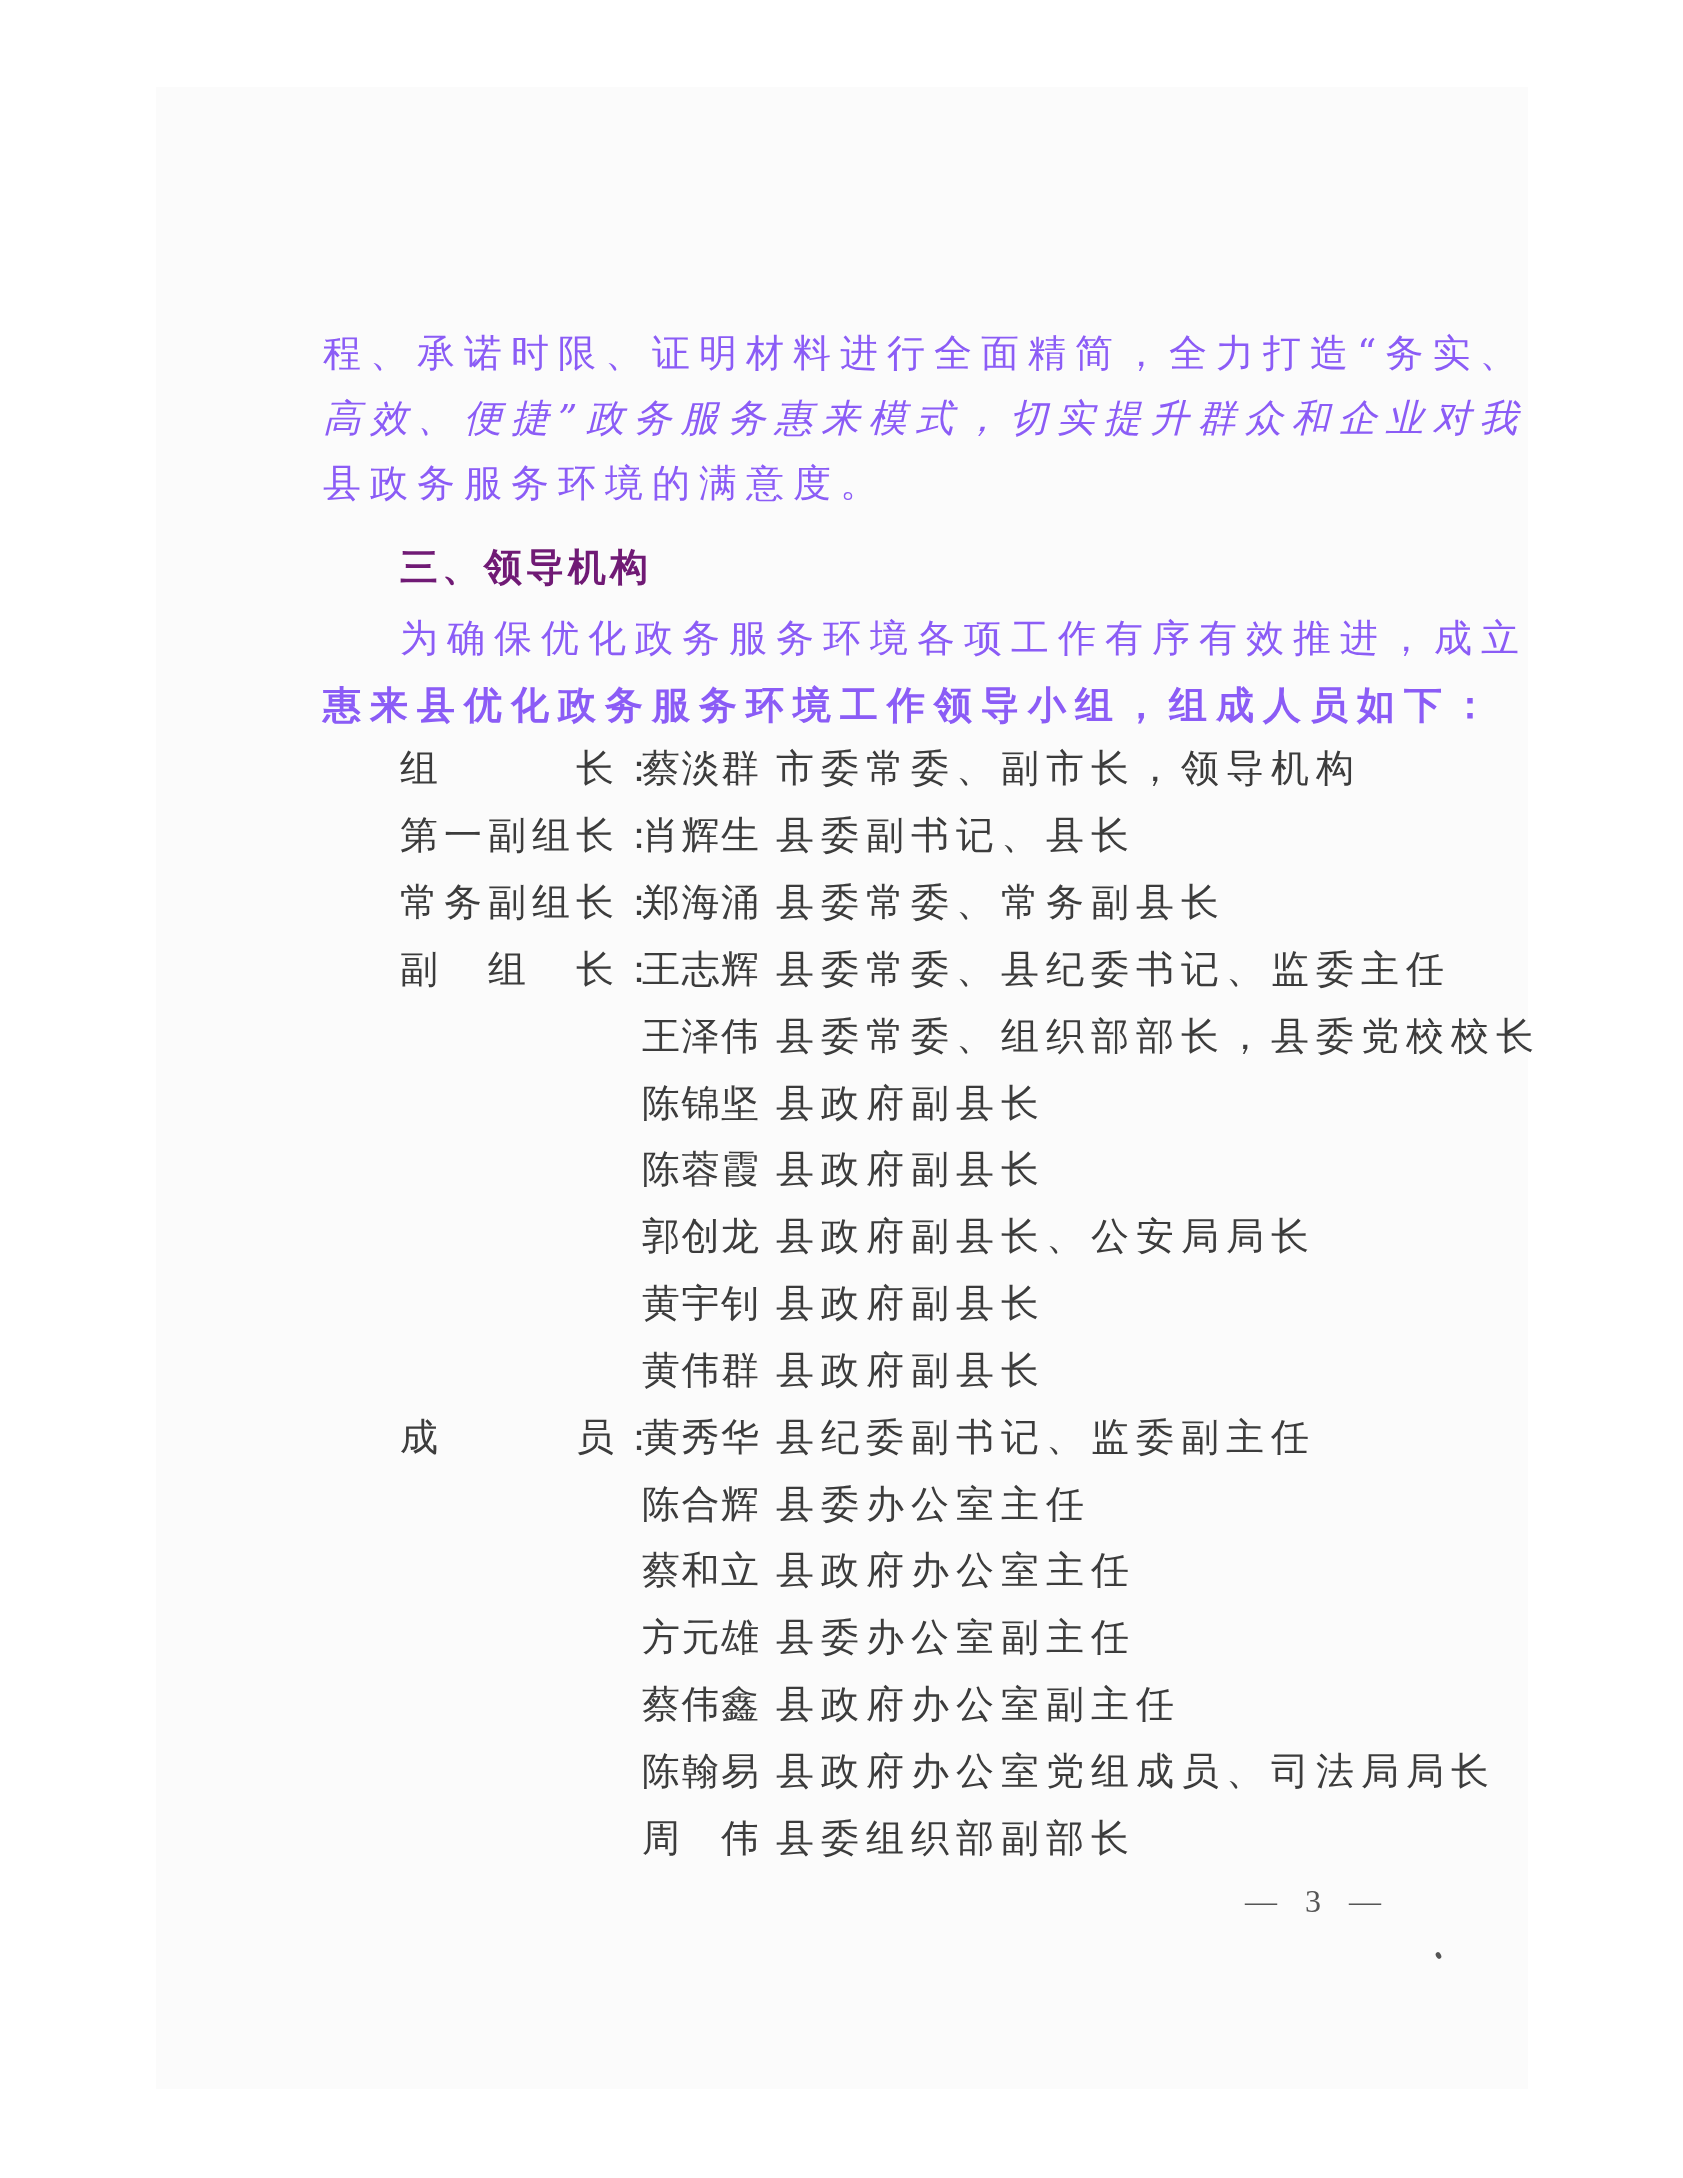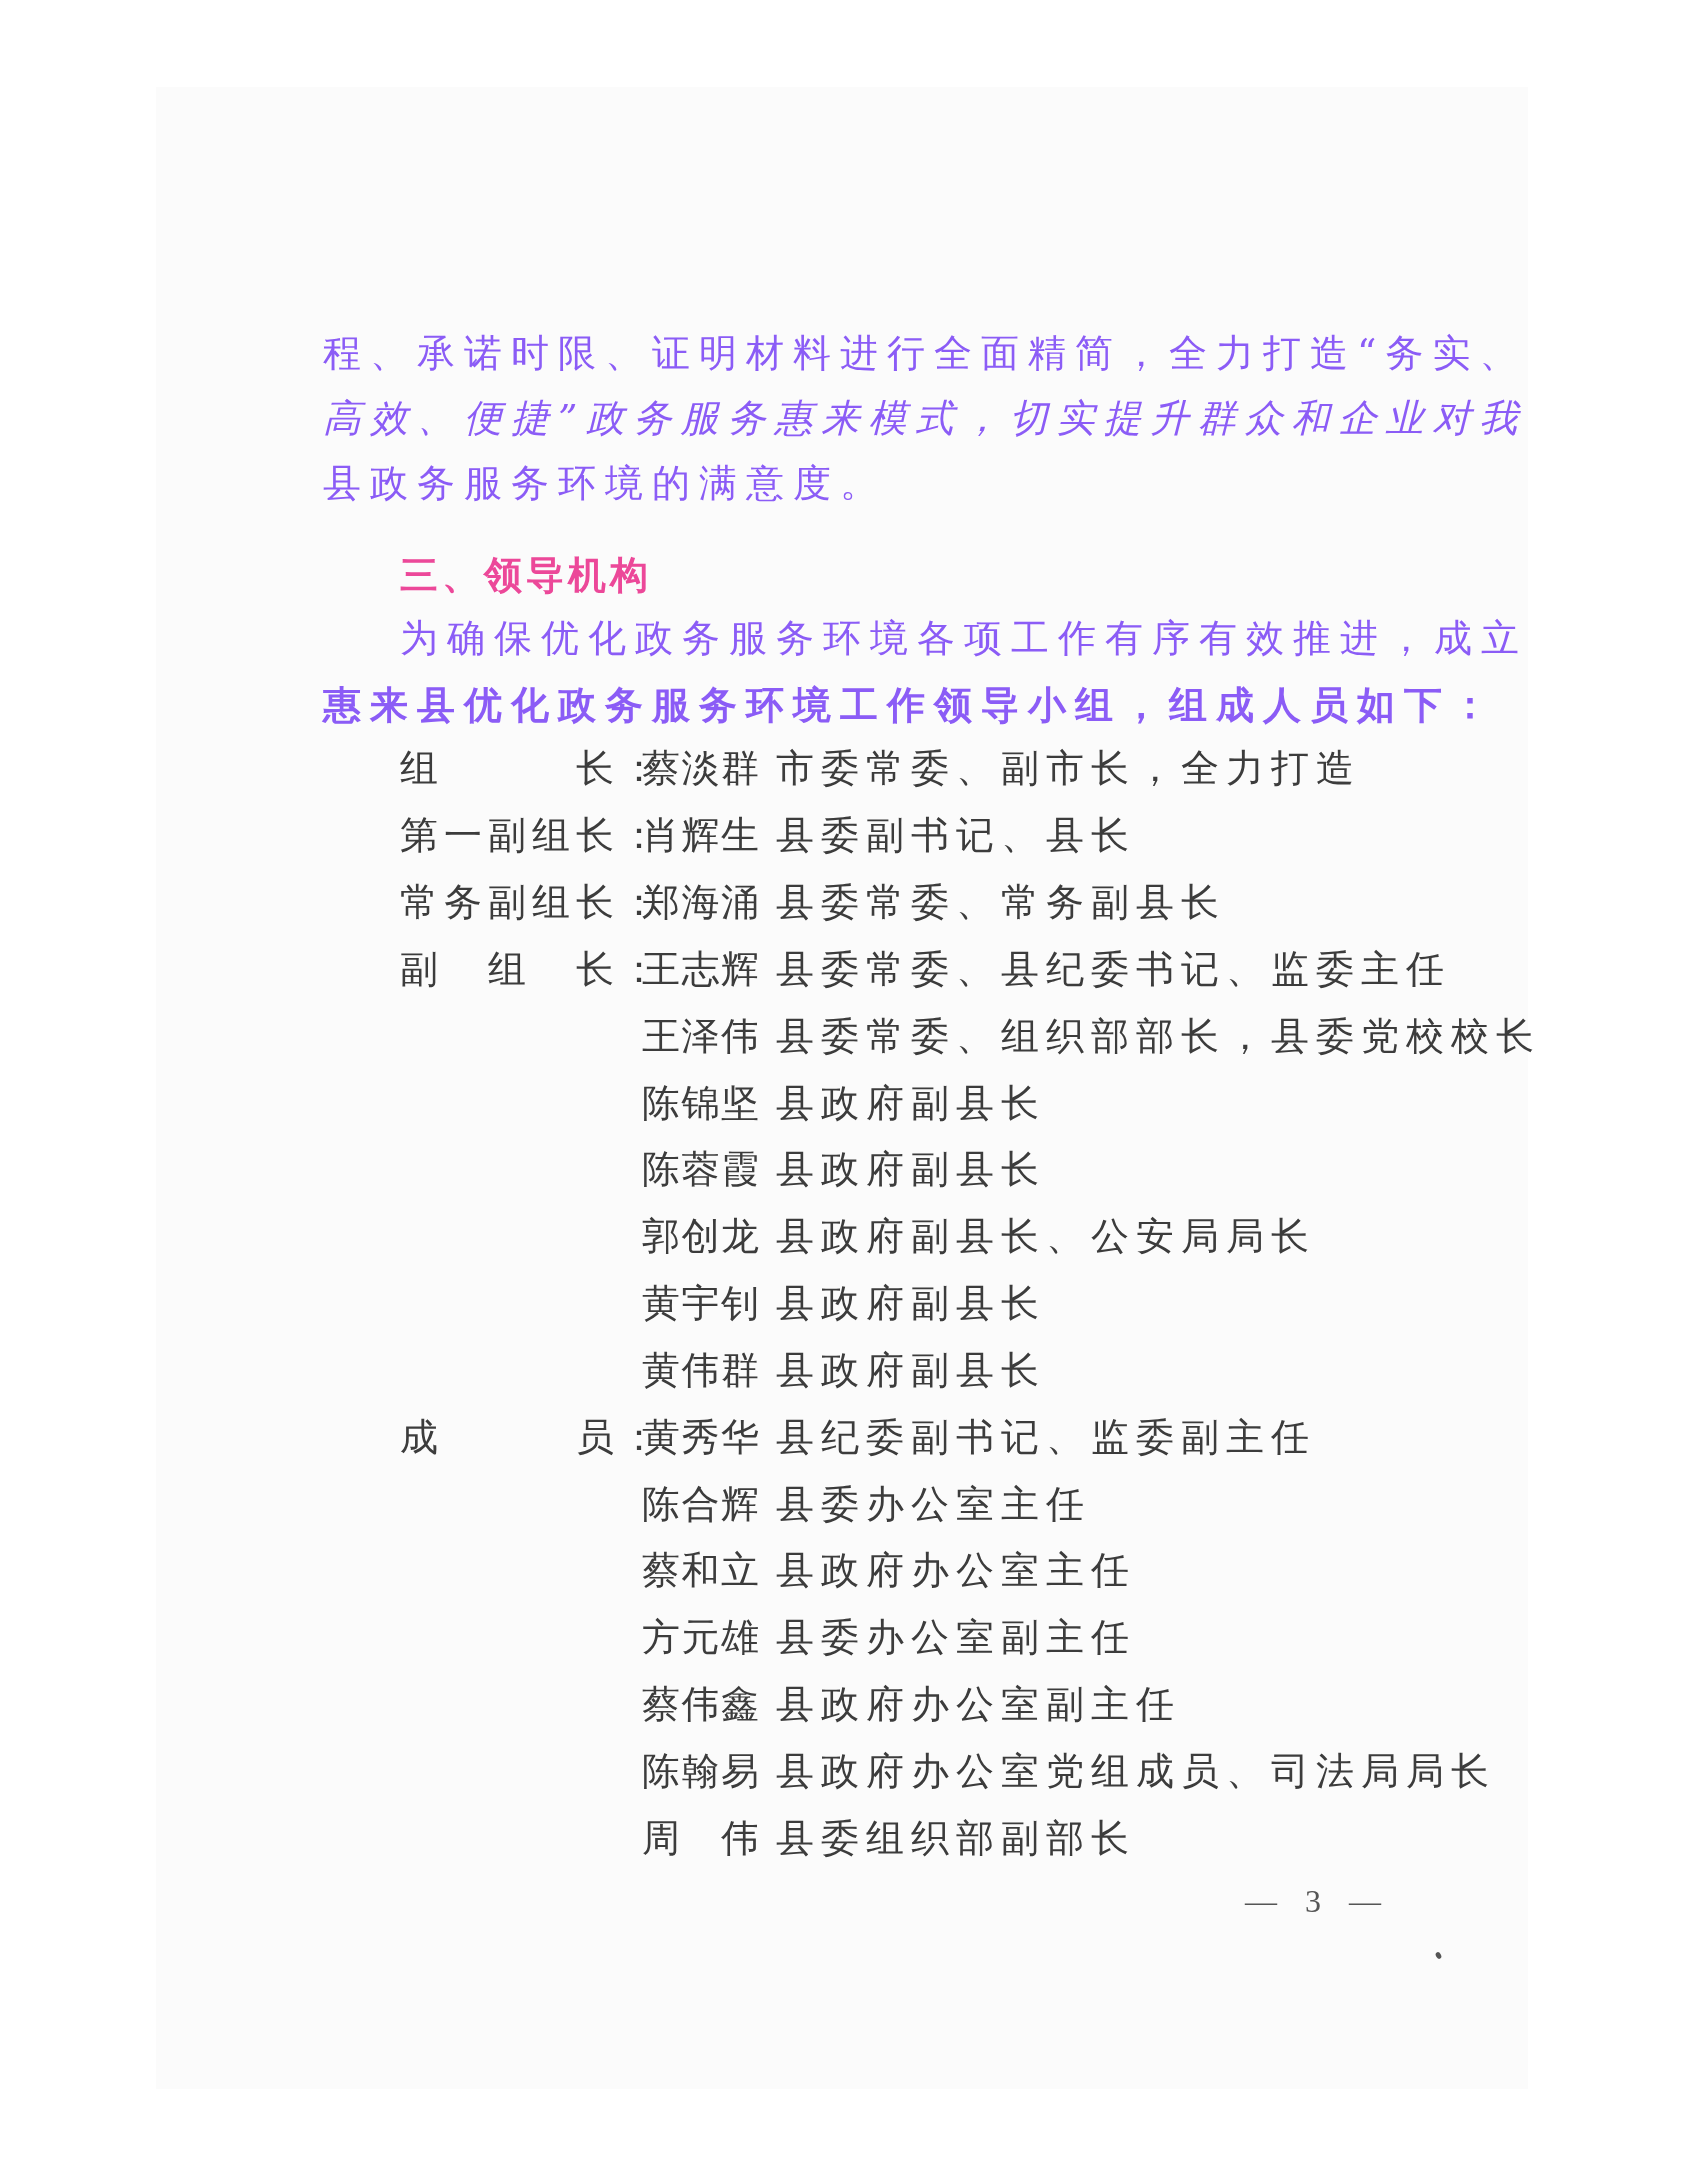--- a/index.html
+++ b/index.html
@@ -31,22 +31,21 @@
     letter-spacing: 9px;
     white-space: nowrap;
     color: #8b5cf6;
   }
   .indent { left: 400px; }
   .heading {
     left: 400px;
     font-family: "DejaVu Sans", "Liberation Sans", sans-serif;
     font-weight: bold;
     letter-spacing: 4px;
-    color: #ec4899;
-    margin-top: 8px;
+    color: #701a75;
   }
   .row {
     position: absolute;
     left: 400px;
     height: 48px;
     font-size: 38px;
     line-height: 48px;
     white-space: nowrap;
     color: #3c3c3c;
   }
@@ -112,21 +111,21 @@
           <span>组</span>
           <span>长</span>
         </div>
         <span class="colon">：</span>
       </div>
       <div class="name">
         <span>蔡</span>
         <span>淡</span>
         <span>群</span>
       </div>
-      <div class="title">市委常委、副市长，全力打造</div>
+      <div class="title">市委常委、副市长，领导机构</div>
     </div>
     <div class="row" style="top: 811px;">
       <div class="label">
         <div style="display: flex; justify-content: space-between; width: 214px;">
           <span>第</span>
           <span>一</span>
           <span>副</span>
           <span>组</span>
           <span>长</span>
         </div>

